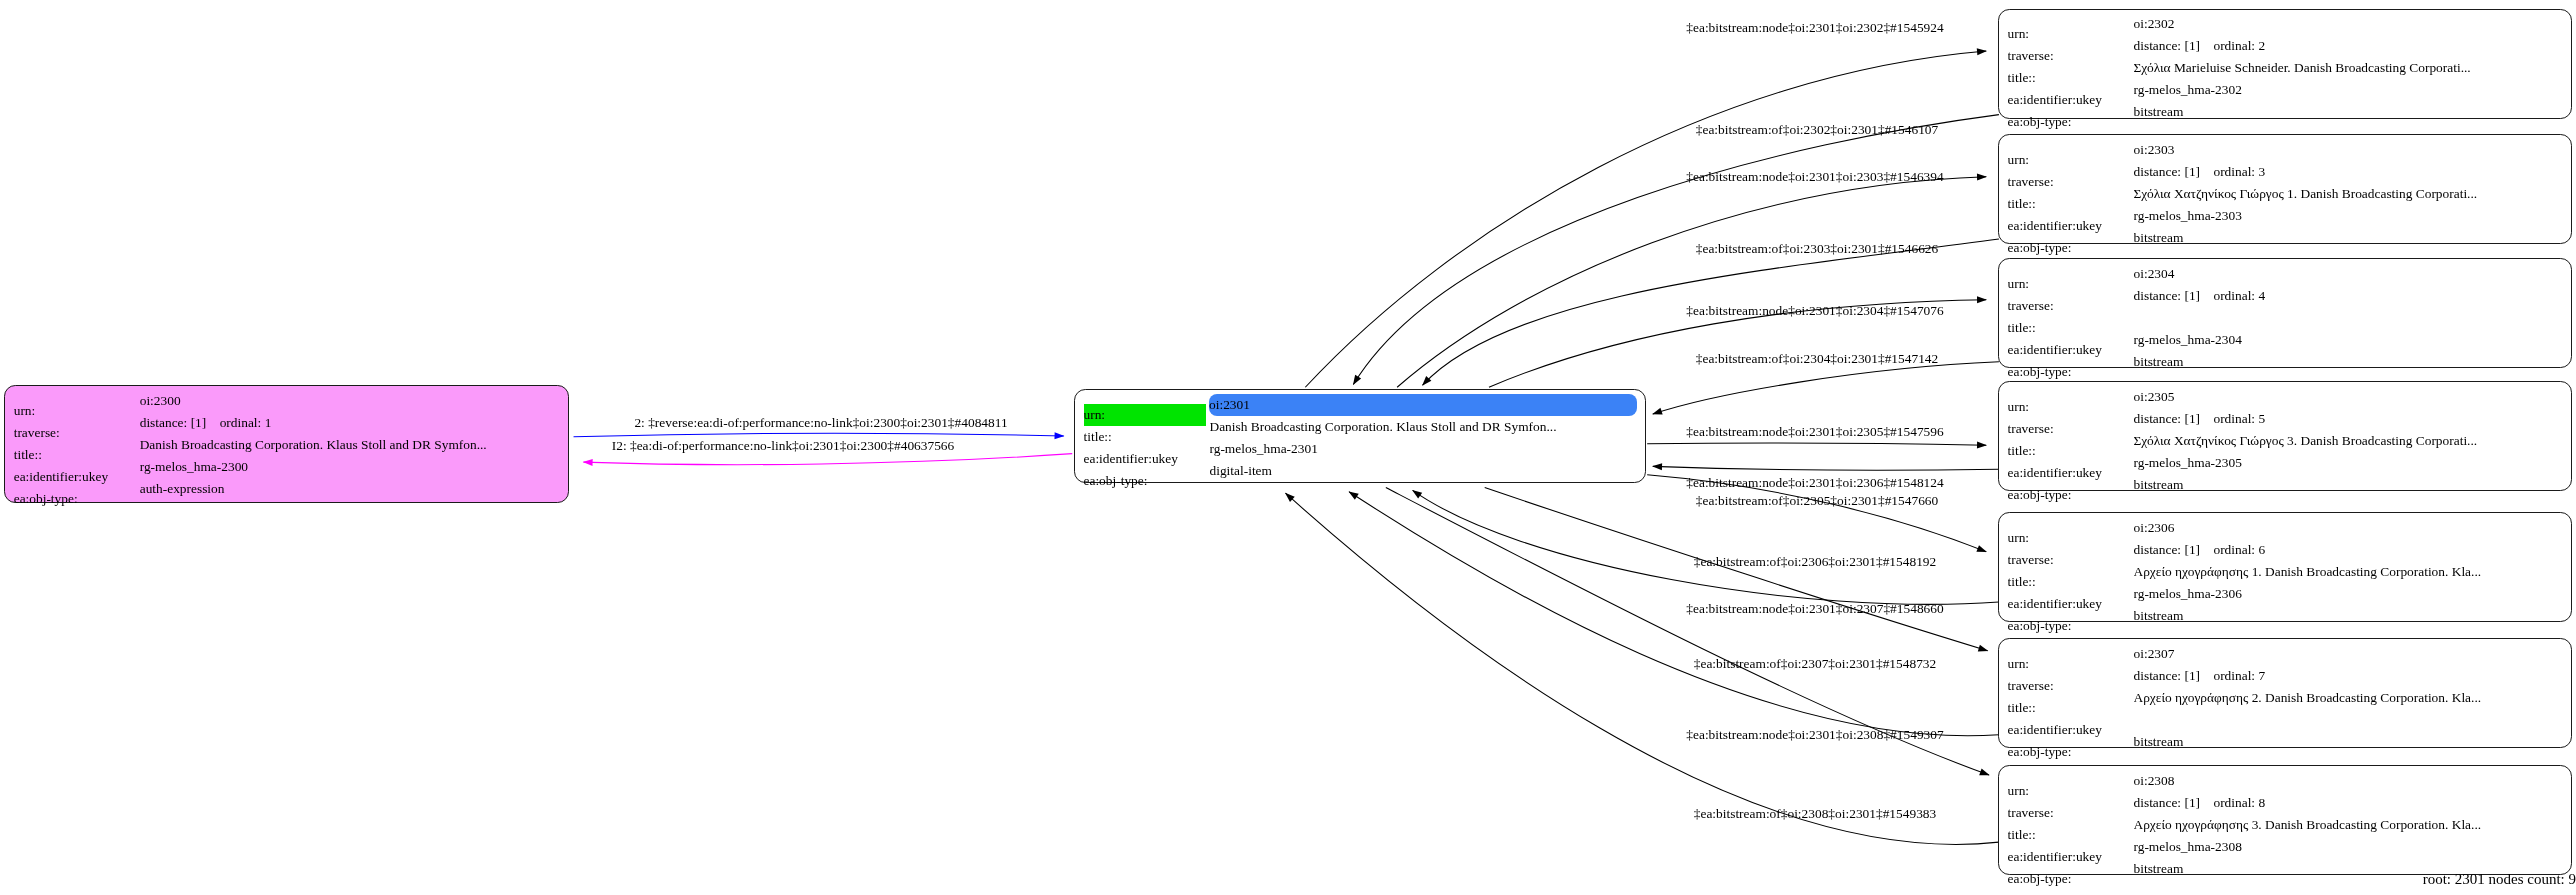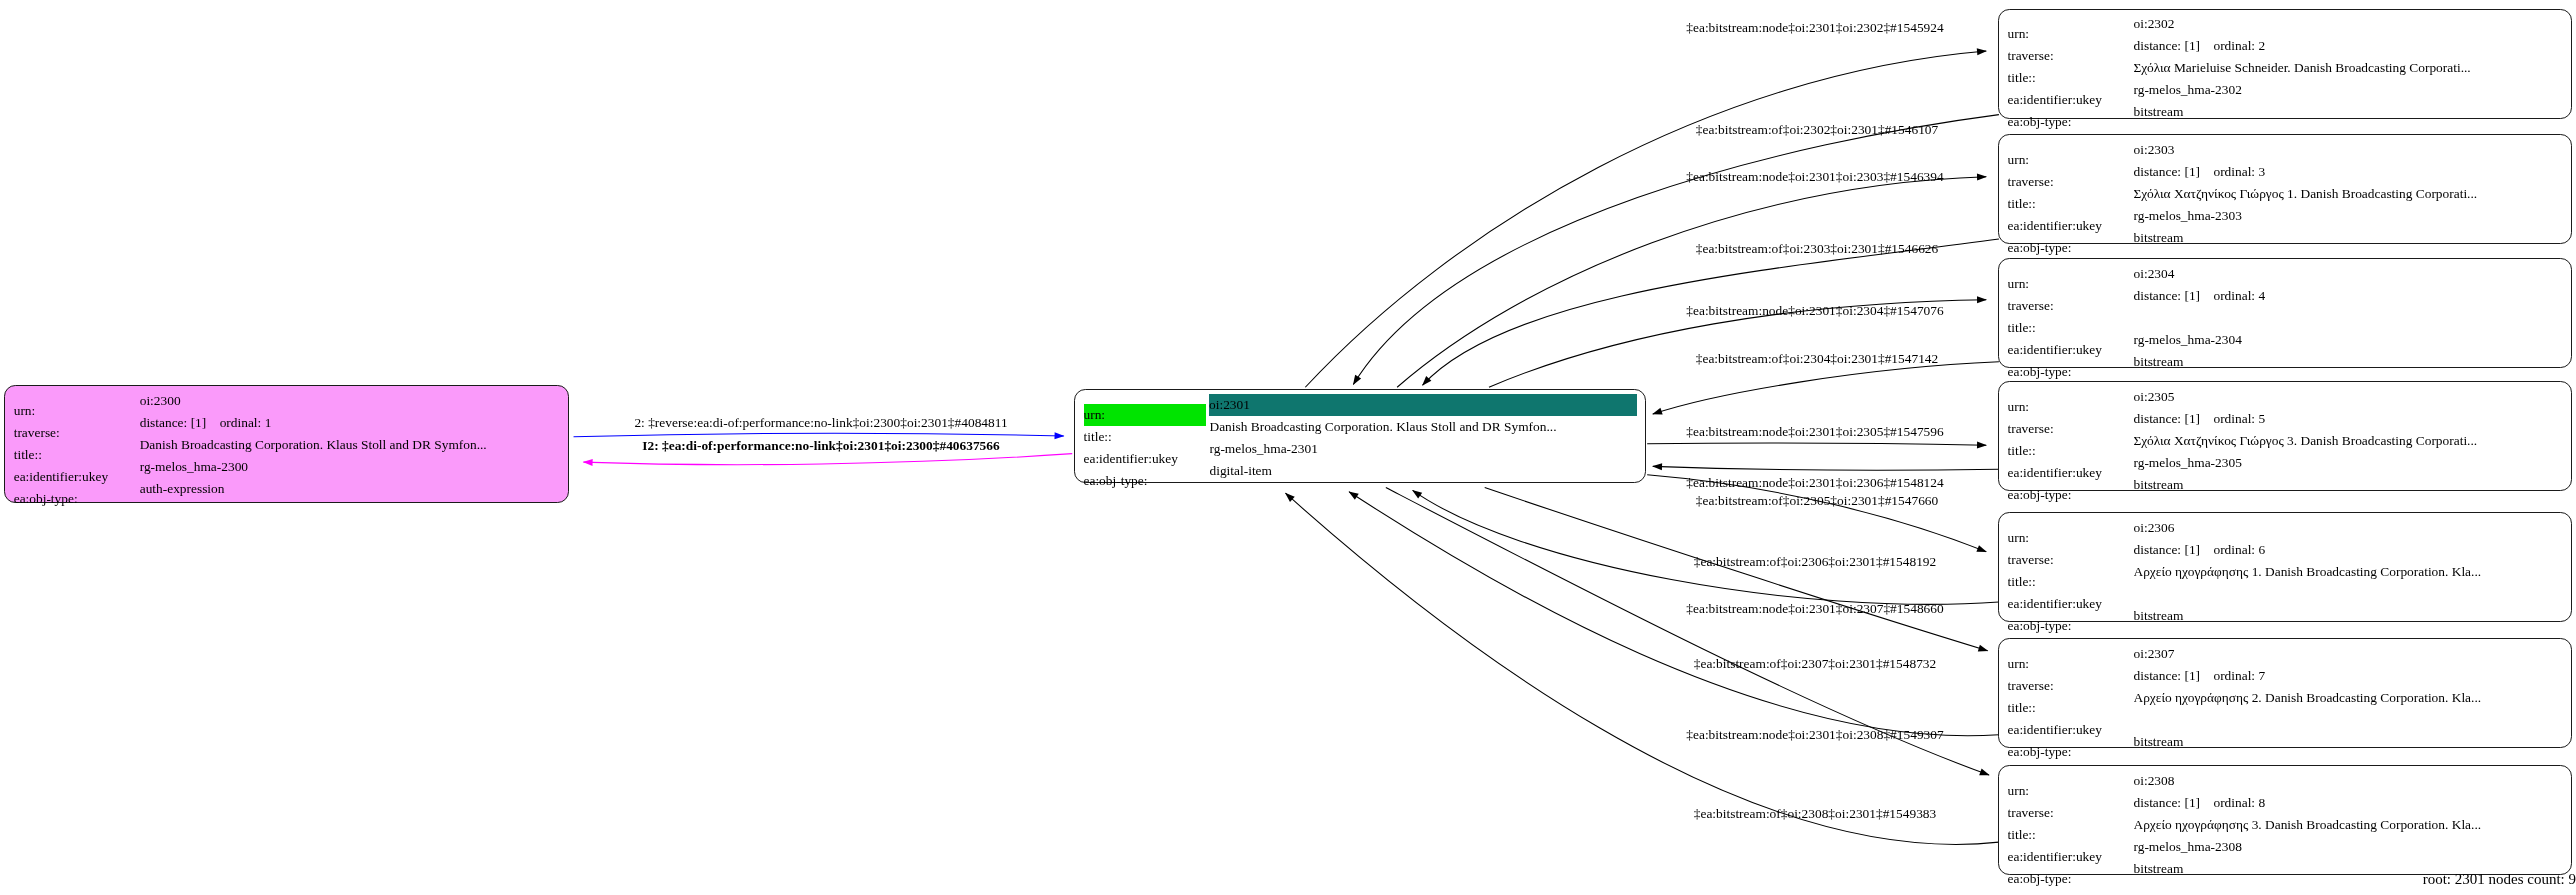--- a/index.html
+++ b/index.html
@@ -36,21 +36,21 @@
     flex:0 0 126px;
     overflow:hidden;
     margin-top:20px;
   }
   .row .v{
     flex:1 1 auto;
     overflow:hidden;
     white-space:pre;
   }
   .row.hl .k{background:#00e400;margin-right:3.5px;flex-basis:122px;width:122px;}
-  .row.hl .v{background:#0f766e;}
+  .row.hl .v{background:#3b82f6;border-radius:8px;}
   .elabel{
     position:absolute;
     transform:translate(-50%,-50%);
     font-size:13.4px;
     white-space:nowrap;
   }
   .caption{
     position:absolute;
     left:16px;right:0;top:871px;
     text-align:right;
@@ -88,21 +88,21 @@
       <path d="M 2332 672 C 2520 688, 2690 732, 2812 781" marker-end="url(#ak)" stroke="#000000"></path>
       <path d="M 2830 852 C 2550 872, 2150 800, 2000 694" marker-end="url(#ak)" stroke="#000000"></path>
       <path d="M 2102 690 C 2320 764, 2620 862, 2814 921" marker-end="url(#ak)" stroke="#000000"></path>
       <path d="M 2830 1040 C 2500 1062, 2110 826, 1910 696" marker-end="url(#ak)" stroke="#000000"></path>
       <path d="M 1962 690 C 2220 824, 2580 1012, 2816 1097" marker-end="url(#ak)" stroke="#000000"></path>
       <path d="M 2830 1192 C 2460 1232, 2030 886, 1820 698" marker-end="url(#ak)" stroke="#000000"></path>
     </g>
   </svg>
 
   <div class="elabel" style="left:821px;top:423px;">2: ‡reverse:ea:di-of:performance:no-link‡oi:2300‡oi:2301‡#4084811</div>
-  <div class="elabel" style="left:821px;top:446px;font-weight:bold;">I2: ‡ea:di-of:performance:no-link‡oi:2301‡oi:2300‡#40637566</div>
+  <div class="elabel" style="left:783px;top:446px;">I2: ‡ea:di-of:performance:no-link‡oi:2301‡oi:2300‡#40637566</div>
   <div class="elabel" style="left:1815px;top:28px;">‡ea:bitstream:node‡oi:2301‡oi:2302‡#1545924</div>
   <div class="elabel" style="left:1817px;top:130px;">‡ea:bitstream:of‡oi:2302‡oi:2301‡#1546107</div>
   <div class="elabel" style="left:1815px;top:177px;">‡ea:bitstream:node‡oi:2301‡oi:2303‡#1546394</div>
   <div class="elabel" style="left:1817px;top:249px;">‡ea:bitstream:of‡oi:2303‡oi:2301‡#1546626</div>
   <div class="elabel" style="left:1815px;top:311px;">‡ea:bitstream:node‡oi:2301‡oi:2304‡#1547076</div>
   <div class="elabel" style="left:1817px;top:359px;text-align:right;">‡ea:bitstream:of‡oi:2304‡oi:2301‡#1547142</div>
   <div class="elabel" style="left:1815px;top:432px;">‡ea:bitstream:node‡oi:2301‡oi:2305‡#1547596</div>
   <div class="elabel" style="left:1817px;top:456px;margin-top:45px;">‡ea:bitstream:of‡oi:2305‡oi:2301‡#1547660</div>
   <div class="elabel" style="left:1815px;top:483px;">‡ea:bitstream:node‡oi:2301‡oi:2306‡#1548124</div>
   <div class="elabel" style="left:1815px;top:562px;">‡ea:bitstream:of‡oi:2306‡oi:2301‡#1548192</div>
@@ -155,21 +155,21 @@
     <div class="row"><span class="k">traverse:</span><span class="v">distance: [1]    ordinal: 5</span></div>
     <div class="row"><span class="k">title::</span><span class="v">Σχόλια Χατζηνίκος Γιώργος 3. Danish Broadcasting Corporati...</span></div>
     <div class="row"><span class="k">ea:identifier:ukey</span><span class="v">rg-melos_hma-2305</span></div>
     <div class="row"><span class="k">ea:obj-type:</span><span class="v">bitstream</span></div>
   </div>
 
   <div class="node" style="left:1998px;top:512px;width:574px;height:110px;">
     <div class="row"><span class="k">urn:</span><span class="v">oi:2306</span></div>
     <div class="row"><span class="k">traverse:</span><span class="v">distance: [1]    ordinal: 6</span></div>
     <div class="row"><span class="k">title::</span><span class="v">Αρχείο ηχογράφησης 1. Danish Broadcasting Corporation. Kla...</span></div>
-    <div class="row"><span class="k">ea:identifier:ukey</span></div>
+    <div class="row"><span class="k">ea:identifier:ukey</span><span class="v">rg-melos_hma-2306</span></div>
     <div class="row"><span class="k">ea:obj-type:</span><span class="v">bitstream</span></div>
   </div>
 
   <div class="node" style="left:1998px;top:638px;width:574px;height:110px;">
     <div class="row"><span class="k">urn:</span><span class="v">oi:2307</span></div>
     <div class="row"><span class="k">traverse:</span><span class="v">distance: [1]    ordinal: 7</span></div>
     <div class="row"><span class="k">title::</span><span class="v">Αρχείο ηχογράφησης 2. Danish Broadcasting Corporation. Kla...</span></div>
     <div class="row"><span class="k">ea:identifier:ukey</span></div>
     <div class="row"><span class="k">ea:obj-type:</span><span class="v">bitstream</span></div>
   </div>

